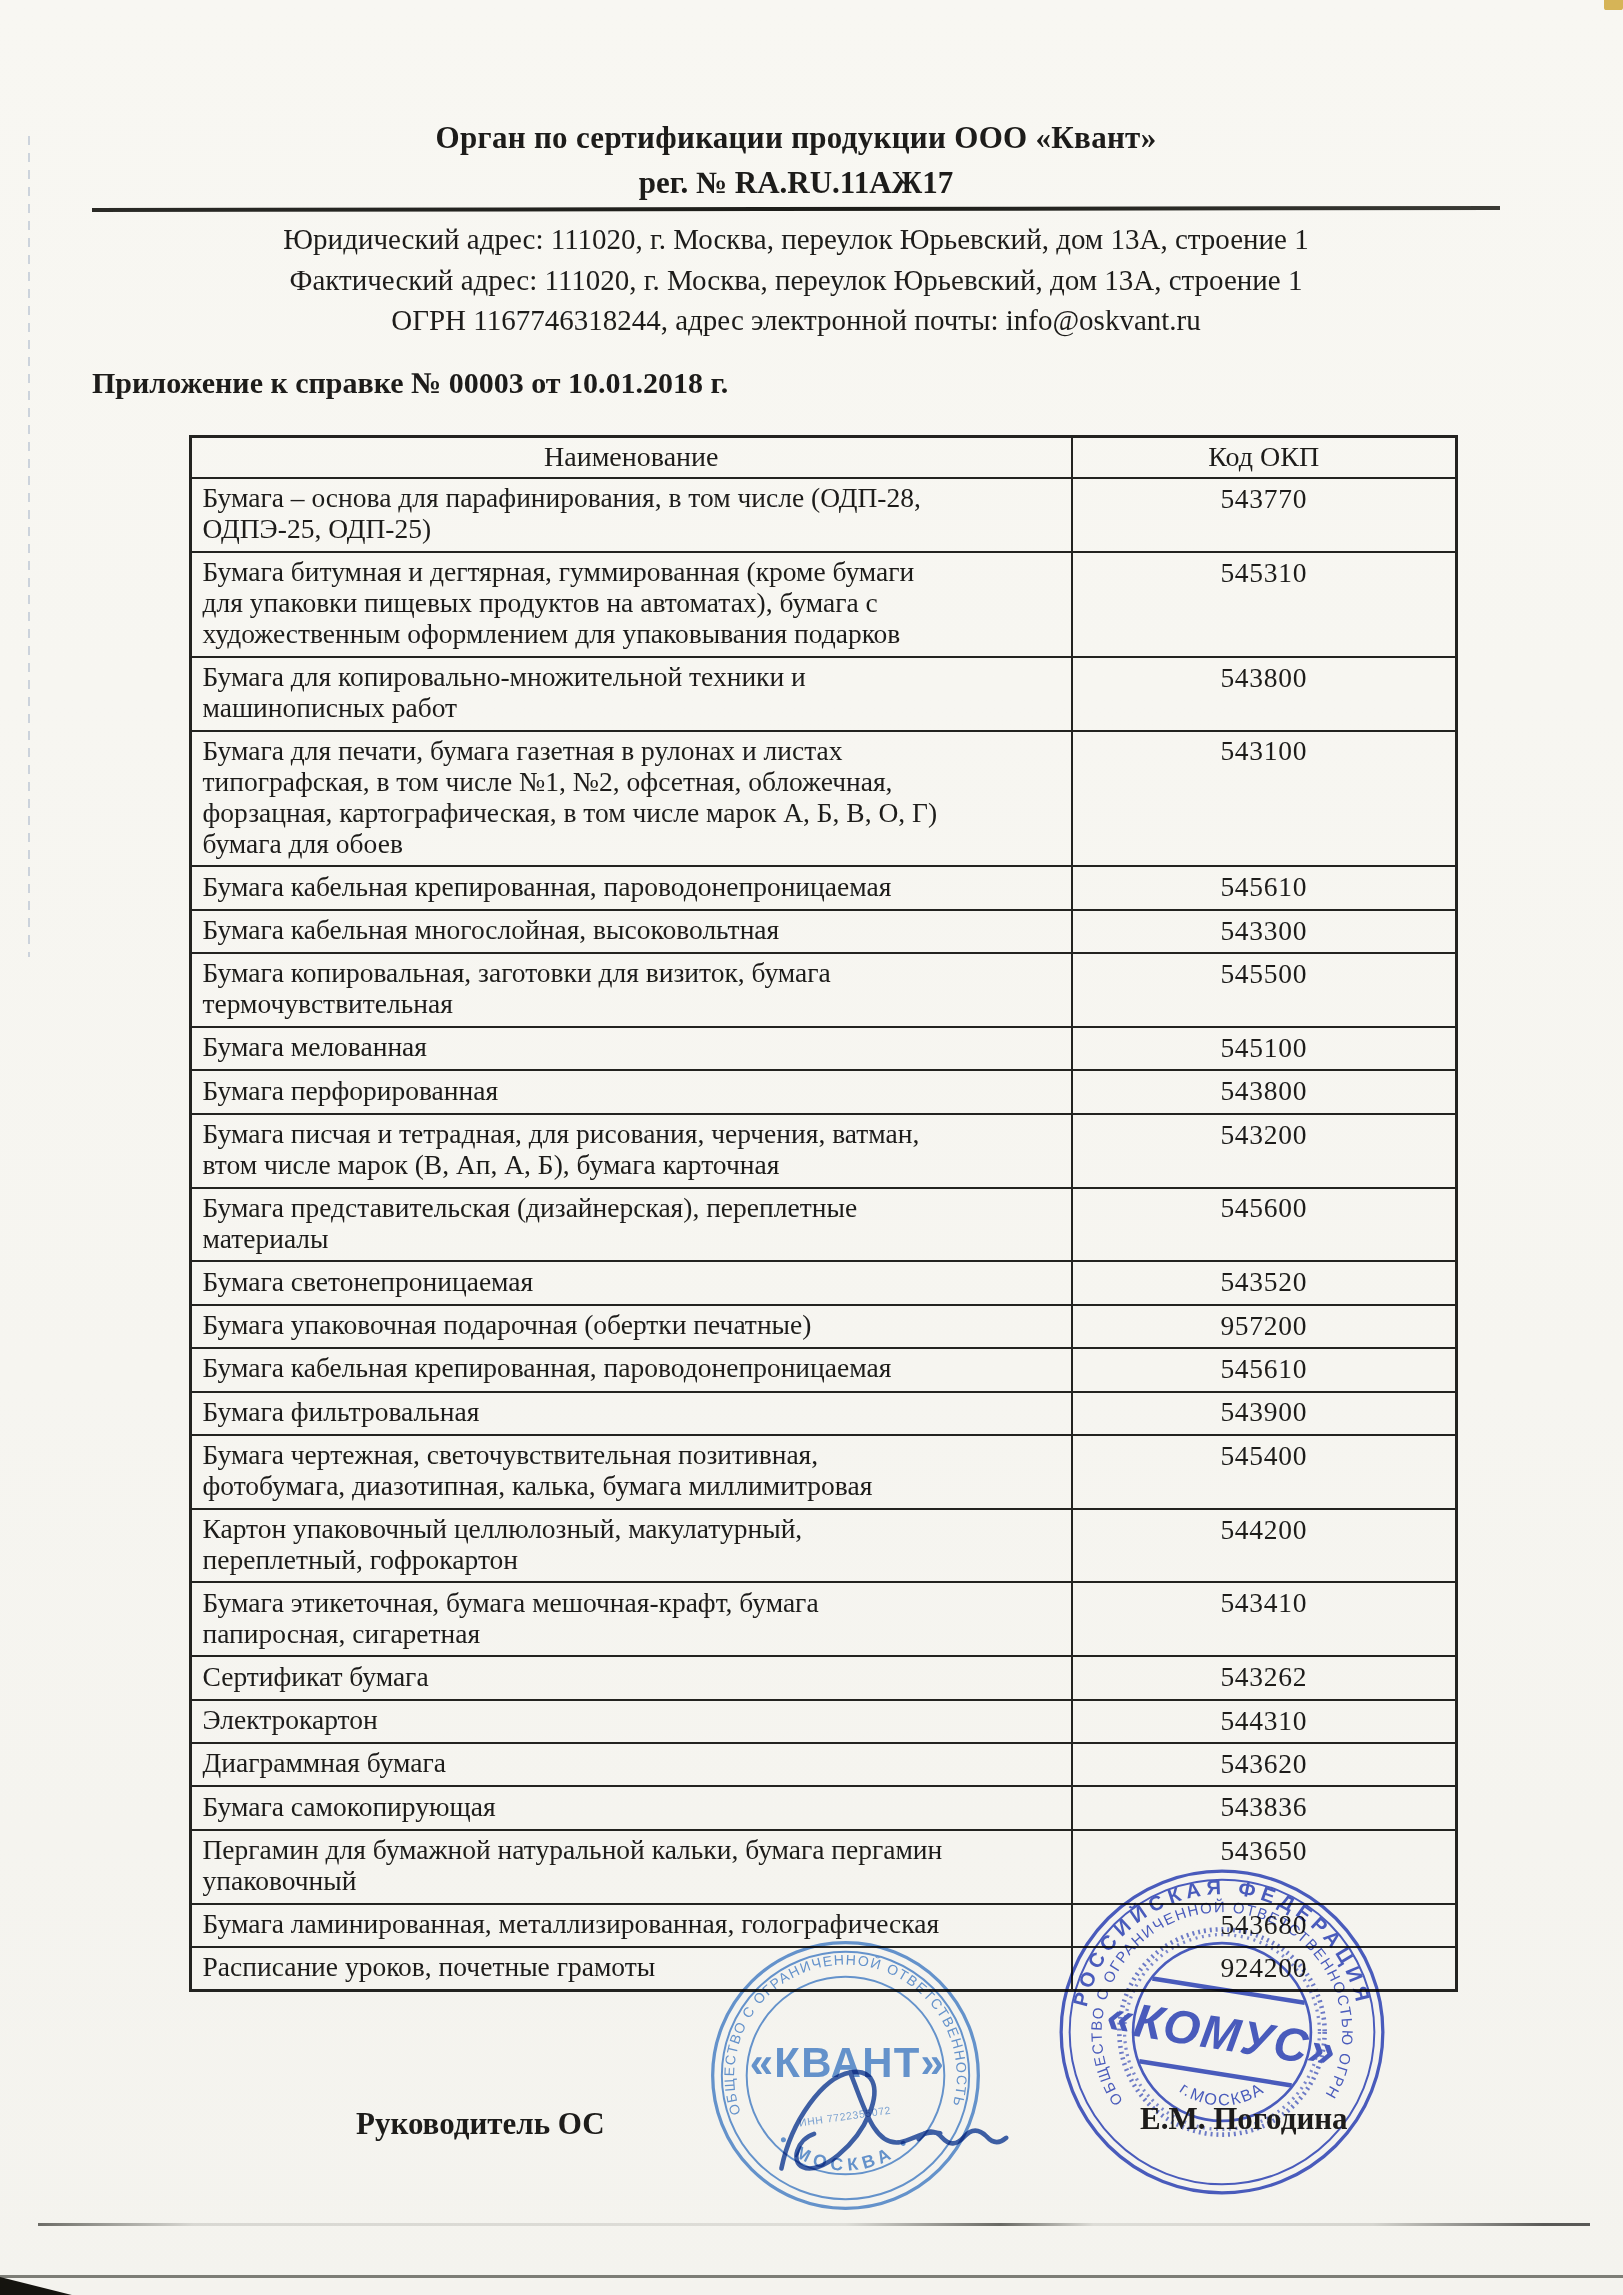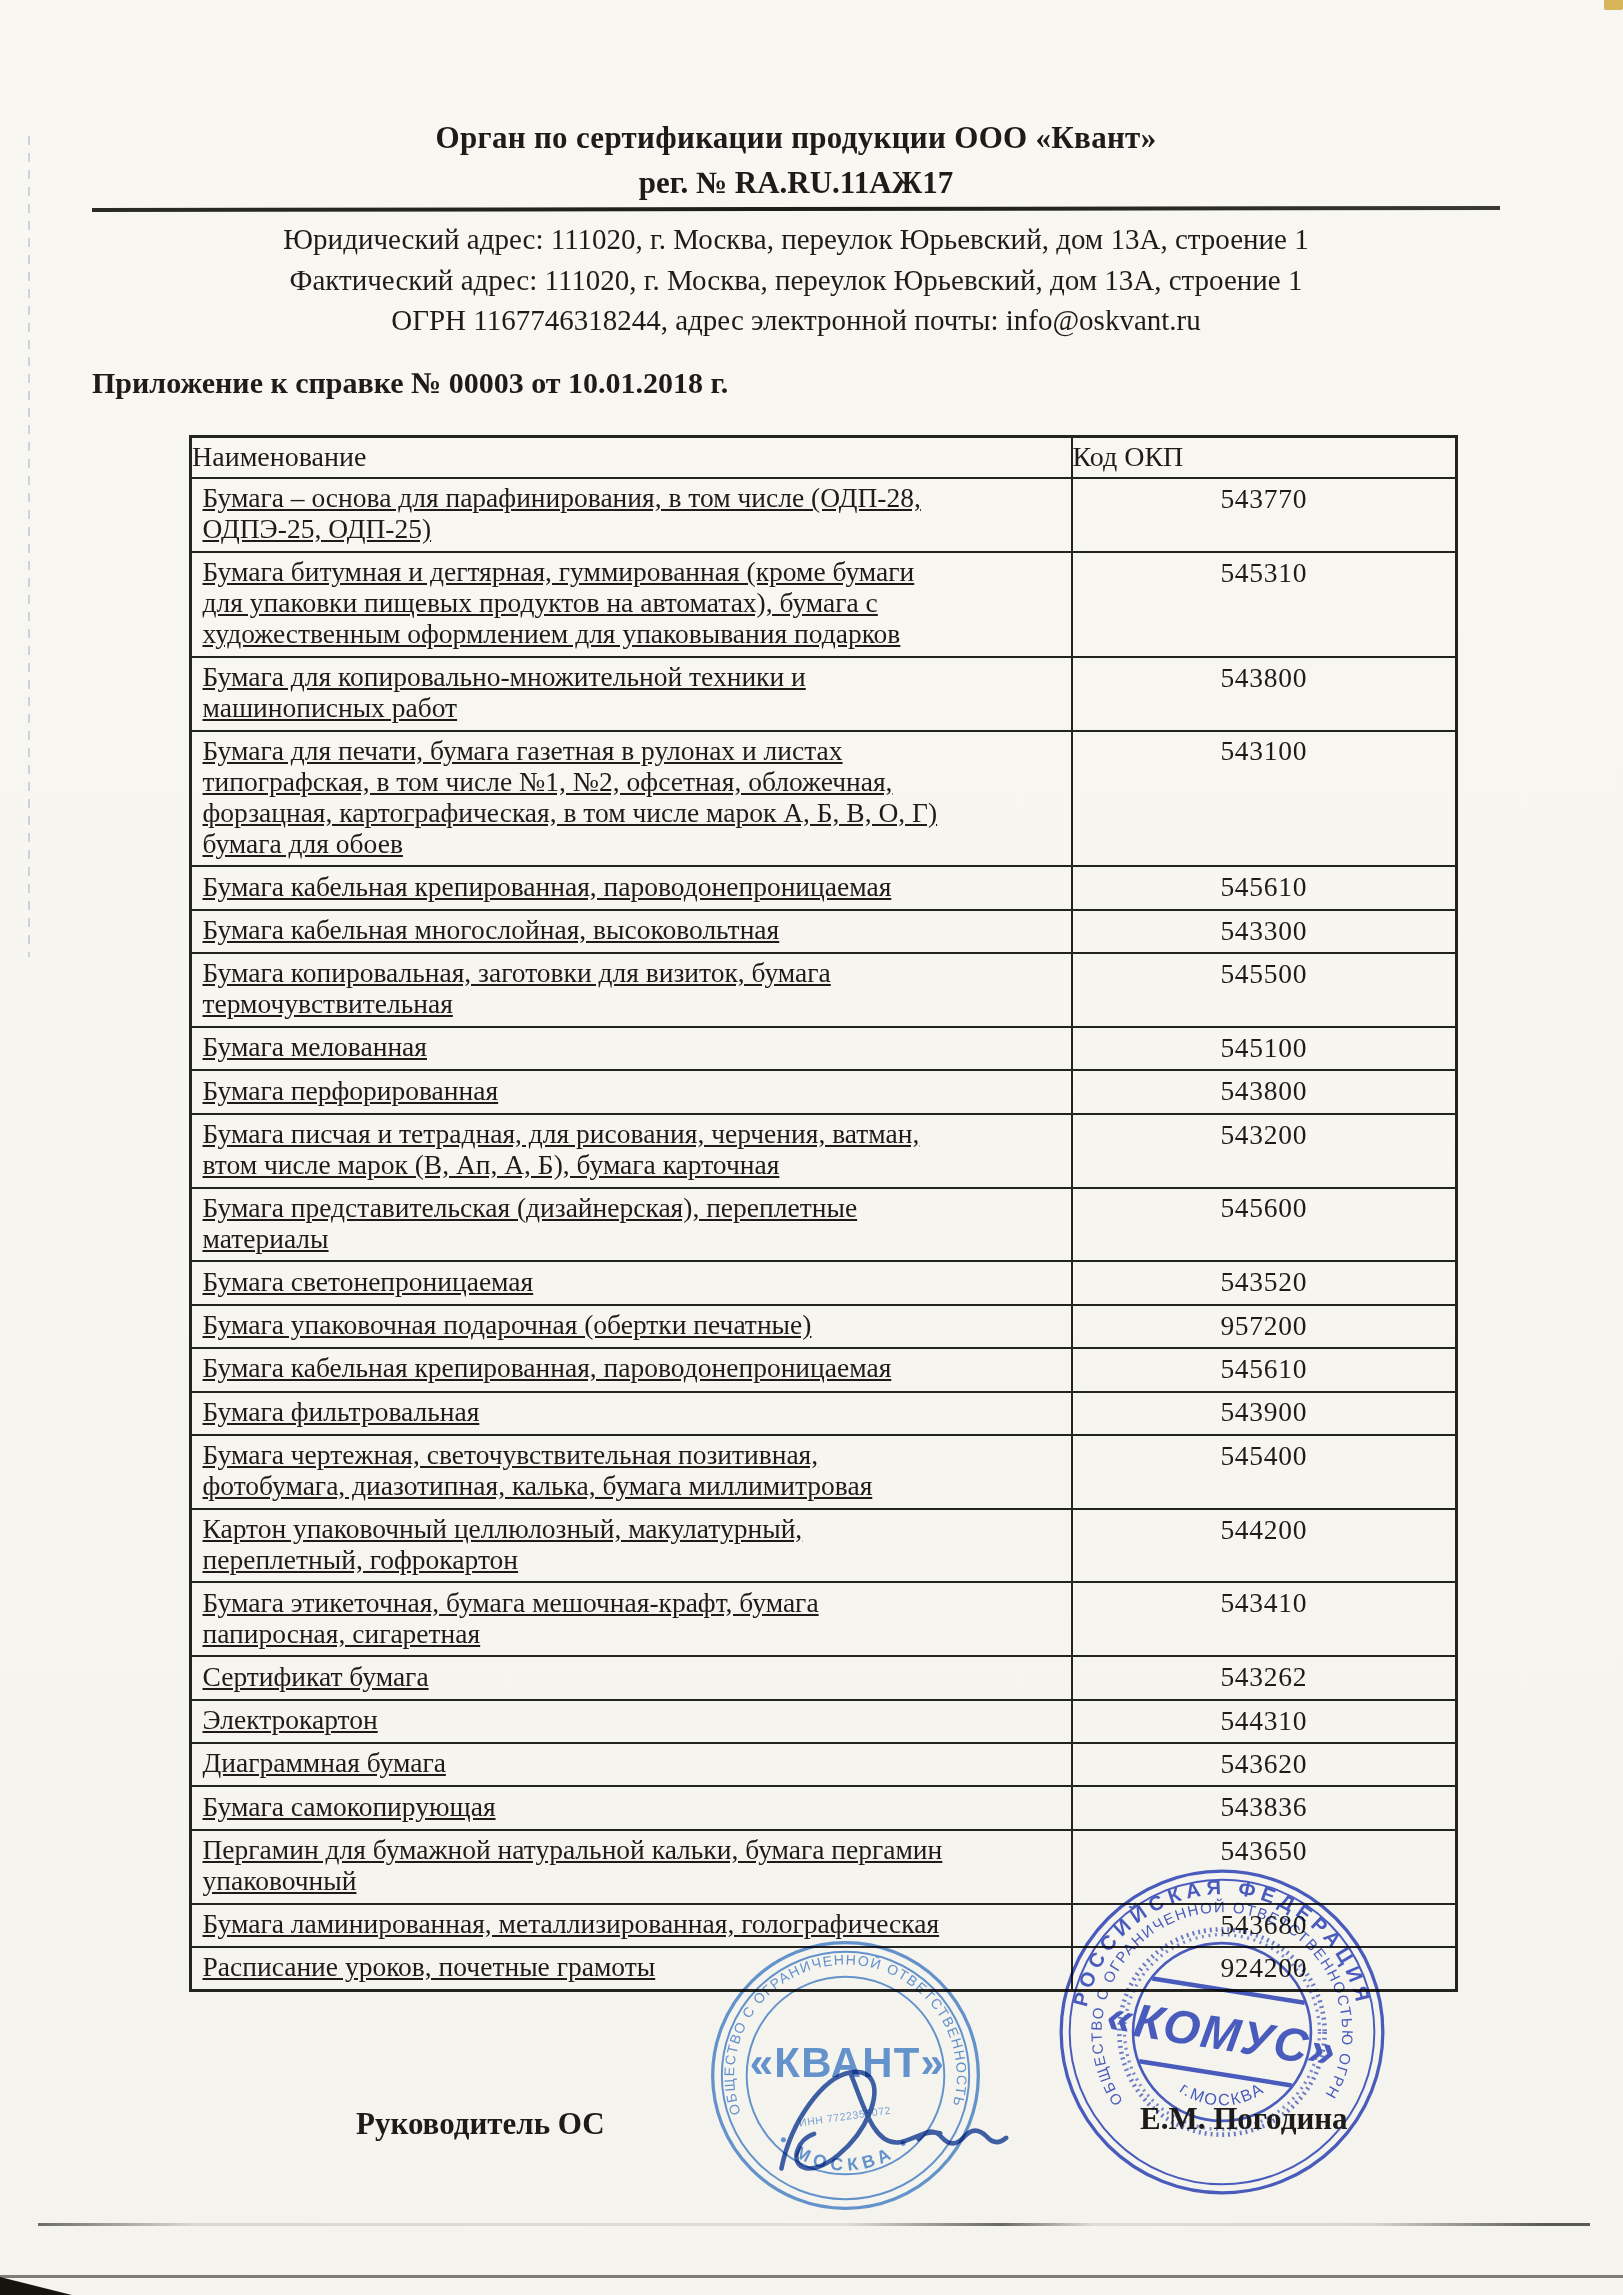--- a/index.html
+++ b/index.html
@@ -22,23 +22,23 @@
   .addr1{top:223px;} .addr2{top:264px;} .addr3{top:304px;}
   .annex{position:absolute;top:366px;left:0;width:100%;text-align:left;
          font-size:30px;font-weight:bold;}
   
   table.okp{position:absolute;left:189px;top:435px;width:1266px;
     border-collapse:collapse;table-layout:fixed;
     font-size:27.5px;line-height:31px;}
   table.okp, table.okp td, table.okp th{border:2.6px solid #232320;}
   table.okp{border-width:3.9px;}
   col.c-name{width:881px;} col.c-code{width:385px;}
-  th.h-name,th.h-code{font-weight:normal;text-align:left;height:34px;
+  th.h-name,th.h-code{font-weight:normal;text-align:center;height:34px;
     padding:1.3px 0 3.9px 0;font-size:28px;}
-  td.name{vertical-align:top;text-align:left;padding:3.3px 124px 6.5px 10.5px;text-decoration:underline;}
+  td.name{vertical-align:top;text-align:left;padding:3.3px 124px 6.5px 10.5px;}
   td.code{vertical-align:top;text-align:center;padding:3.9px 5.2px 6.5px 5.2px;
     letter-spacing:0.7px;margin-left:43px;}
   
   .sig-title{position:absolute;left:356px;top:2106px;font-size:31px;
     font-weight:bold;z-index:7;font-family:Liberation Serif, serif;}
   .sig-name{position:absolute;left:1140px;top:2101px;font-size:31px;
     font-weight:bold;z-index:7;}
   
   .stamp{position:absolute;mix-blend-mode:multiply;z-index:5;}
   .stamp-kvant{left:695px;top:1925px;opacity:.92;}

